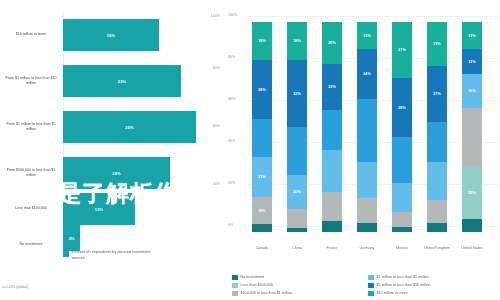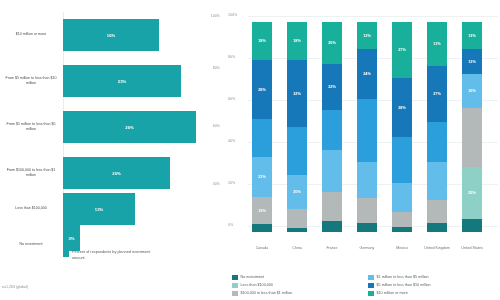--- a/index.html
+++ b/index.html
@@ -292,14 +292,15 @@
         <div class="rleg-sw" style="background:#1678b9;"></div>
         <div class="rleg-tx">$5 million to less than $10 million</div>
       </div>
       <div class="rleg-it">
         <div class="rleg-sw" style="background:#18b09a;"></div>
         <div class="rleg-tx">$10 million or more</div>
       </div>
     </div>
   </div>
 
+  <div class="cjk cjk-b">f                全是了解析你</div>
 
 </div>
 
 </body></html>

